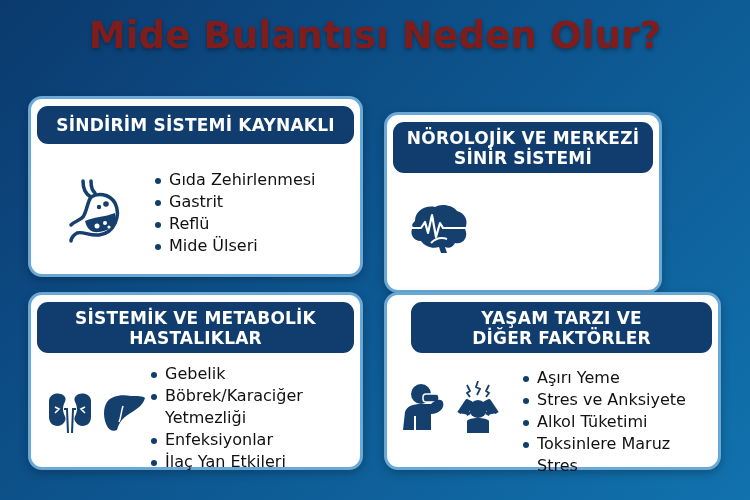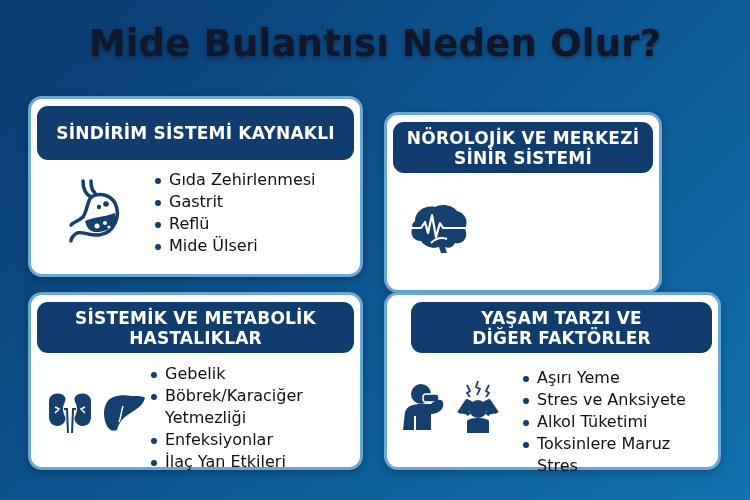--- a/index.html
+++ b/index.html
@@ -2,22 +2,22 @@
 <html><head>
 <meta charset="utf-8">
 <style>
   html, body { margin:0; padding:0; }
   body {
     width:750px; height:500px; overflow:hidden; position:relative;
     background: linear-gradient(135deg, #0b3a6e 0%, #0d5690 50%, #1172ad 100%);
     font-family: "Liberation Sans", "DejaVu Sans", sans-serif;
   }
   .title {
-    position:absolute; top:22px; left:0; width:750px; text-align:center;
-    color:#0f172a; font-size:37px; font-weight:bold; letter-spacing:0.2px;
+    position:absolute; top:14px; left:0; width:750px; text-align:center;
+    color:#7f1d1d; font-size:37px; font-weight:bold; letter-spacing:0.2px;
     text-shadow: 0 2px 4px rgba(0,0,0,0.35);
     font-family: "DejaVu Sans", sans-serif;
   }
   .card {
     position:absolute; background:#fff; border-radius:14px;
     border:3px solid #6aa8d6; box-sizing:border-box;
     box-shadow: 0 3px 8px rgba(0,0,0,0.25);
   }
   .card-header {
     position:absolute; left:6px; right:6px; top:7px;
@@ -39,21 +39,21 @@
     border-radius:50%; background:#123e6c;
   }
   .items li.cont::before { display:none; }
 </style>
 </head>
 <body>
 
 <div class="title">Mide Bulantısı Neden Olur?</div>
 
 <div class="card" style="left:28px; top:96px; width:335px; height:181px;">
-  <div class="card-header" style="height:54px;">
+  <div class="card-header" style="height:38px;">
     <span>SİNDİRİM SİSTEMİ KAYNAKLI</span>
   </div>
   <div class="icons" style="left:34px; top:78px;">
     <svg width="60" height="66" viewBox="0 0 60 66">
       <path d="M18 4 C18 14 22 18 26 20 C32 16 44 16 50 26 C56 38 50 56 34 58 C24 59 18 54 12 56 C8 58 6 62 6 64" fill="none" stroke="#153f6d" stroke-width="3.5" stroke-linecap="round"></path>
       <path d="M26 4 C26 12 28 14 30 16" fill="none" stroke="#153f6d" stroke-width="3.5" stroke-linecap="round"></path>
       <path d="M26 20 C22 26 22 34 18 40 C14 44 10 44 6 48" fill="none" stroke="#153f6d" stroke-width="3.5" stroke-linecap="round"></path>
       <path d="M20 44 C28 40 40 40 50 36 C52 46 46 54 34 55 C26 56 22 52 20 44 Z" fill="#153f6d"></path>
       <circle cx="34" cy="30" r="2.2" fill="#153f6d"></circle>
       <circle cx="41" cy="27" r="2.8" fill="#153f6d"></circle>

